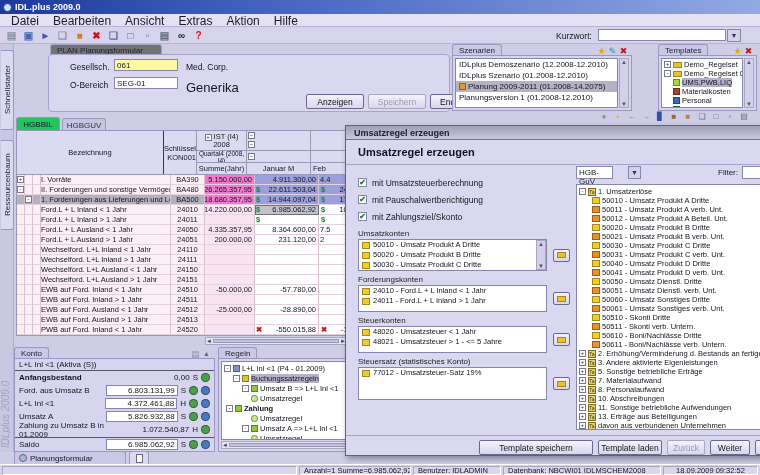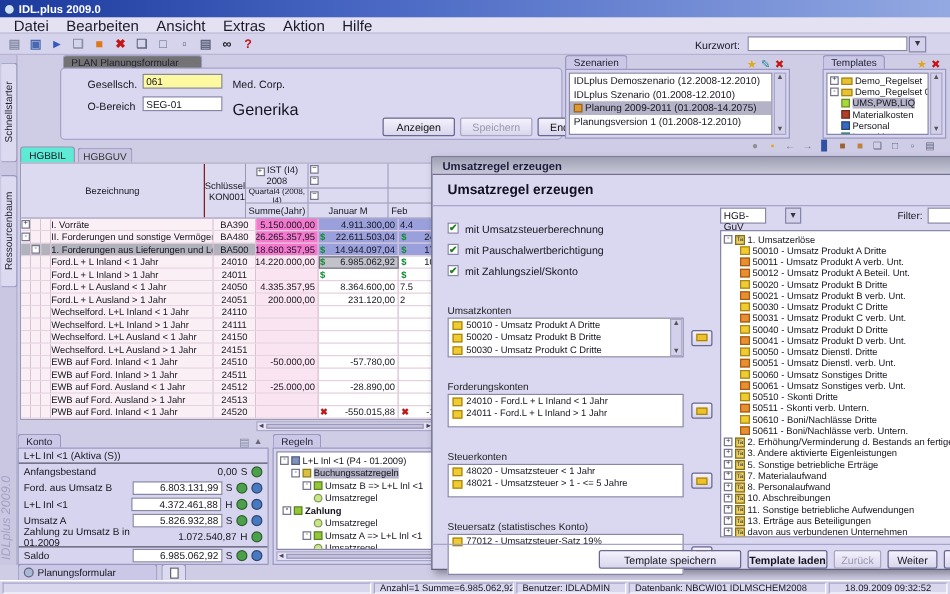--- a/index.html
+++ b/index.html
@@ -54,21 +54,21 @@
 .krow{height:13px;display:flex;align-items:center;font-size:8px;padding:0 4px;gap:3px}
 .kval{width:72px;text-align:right;flex:none}
 .kbox{border:1px solid #8886a8;background:#fff;height:11px;line-height:10px;padding-right:2px}
 .circ{width:9px;height:9px;border-radius:50%;flex:none;border:1px solid rgba(0,0,0,.4)}
 
 #dialog{left:345px;top:125px;width:432px;height:331px;background:#dad8f0;border:1px solid #60607e;box-shadow:2px 3px 6px rgba(0,0,0,.35)}
 #dlg-title{height:14px;background:linear-gradient(#a2a2b6,#caca dc,#cacade);background:linear-gradient(#a0a0b4,#c8c8da);color:#1c1c3c;font-weight:bold;font-size:9px;display:flex;align-items:center;padding-left:8px;border-bottom:1px solid #70708c}
 #dlg-head{height:25px;display:flex;align-items:center;font-size:11px;font-weight:bold;padding-left:12px;border-bottom:1px solid #a6a4cc;color:#101020}
 .cbrow{display:flex;align-items:center;gap:5px;height:17px;font-size:8.5px}
 .cb{width:9px;height:9px;background:#fff;border:1px solid #8886a8;font-size:8px;line-height:8px;text-align:center;color:#1d7d1d;font-weight:bold}
-.seclbl{font-size:8px;margin:19px 0 1px 0;color:#222}
+.seclbl{font-size:8px;margin:4px 0 1px 0;color:#222}
 .secwrap{display:flex;align-items:center;gap:6px}
 .listbox{width:215px;background:#fff;border:1px solid #8886a8;overflow:hidden;position:relative}
 .li{height:10px;line-height:10px;font-size:7.5px;white-space:nowrap;display:flex;align-items:center;gap:3px;padding-left:3px}
 .acc-t{width:8px;height:7px;background:#f0cc30;border:1px solid #a8871a;flex:none}
 .acc-c{width:8px;height:7px;background:#e89030;border:1px solid #a85a14;flex:none}
 .asgn{width:17px;height:13px;background:linear-gradient(#f4f2fc,#d8d6ec);border:1px solid #6a6890;border-radius:2px;display:flex;align-items:center;justify-content:center;flex:none}
 .asgn b{width:9px;height:6px;background:#f0c028;border:1px solid #a8871a;display:block}
 #dlg-tree{position:absolute;left:230px;top:58px;width:197px;height:246px;background:#fff;border:1px solid #8886a8;overflow:hidden;padding:2px 0 0 2px}
 .dt{height:9px;line-height:9px;font-size:7.5px;white-space:nowrap;display:flex;align-items:center;gap:2px}
 .cat-ic{width:8px;height:8px;background:#e8d060;border:1px solid #909; border:1px solid #8a6a10;flex:none;font-size:5px;color:#335;text-align:center;line-height:7px}
@@ -214,21 +214,21 @@
     <span class="ti2" style="color: rgb(112, 112, 138);">→</span>
     <span class="ti2" style="color: rgb(48, 80, 160);">▊</span>
     <span class="ti2" style="color: rgb(160, 96, 48);">■</span>
     <span class="ti2" style="color: rgb(192, 128, 64);">■</span>
     <span class="ti2" style="color: rgb(96, 104, 128);">❏</span>
     <span class="ti2" style="color: rgb(96, 104, 128);">□</span>
     <span class="ti2" style="color: rgb(96, 104, 128);">▫</span>
     <span class="ti2" style="color: rgb(96, 104, 128);">▤</span>
   </div>
 
-<div class="abs" style="left:16px;top:117px;width:44px;height:14px;background:#5eead4;border:1px solid #9a98b8;border-bottom:none;border-radius:3px 3px 0 0;font-size:8px;text-align:center;padding-top:2px"><span>HGBBIL</span></div>
+<div class="abs" style="left:16px;top:117px;width:44px;height:14px;background:#22c55e;border:1px solid #9a98b8;border-bottom:none;border-radius:3px 3px 0 0;font-size:8px;text-align:center;padding-top:2px"><span>HGBBIL</span></div>
 <div class="abs" style="left:62px;top:118px;width:44px;height:13px;background:#c6c4e0;border:1px solid #9a98b8;border-bottom:none;border-radius:3px 3px 0 0;font-size:8px;text-align:center;padding-top:2px;color:#333"><span>HGBGUV</span></div>
 
 <div class="abs" id="grid">
   <div class="hrow">
     <div class="hc" style="width:214px;height:44px;flex-direction:column">
       <div style="display:flex;width:100%;height:100%">
         <div style="width:180px;display:flex;align-items:center;justify-content:center">Bezeichnung</div>
         <div style="width:34px;border-left:1px solid #7f1d1d;display:flex;flex-direction:column;align-items:flex-end;justify-content:center">
           <span>Schlüssel</span>
           <span>KON001</span>
@@ -614,21 +614,21 @@
 
 <div class="ptab" style="left:14px;top:347px"><span>Konto</span></div>
 <div class="pbox" style="left:14px;top:358px;width:201px;height:94px">
   <div style="position:absolute;right:2px;top:-11px;display:flex">
     <span class="hic" style="color:#8890a8">▤</span>
     <span class="hic" style="color:#667;font-size:7px">▲</span>
   </div>
   <div style="height:12px;line-height:12px;padding-left:4px;border-bottom:1px solid #55556a;font-size:8px">L+L Inl &lt;1 (Aktiva (S))</div>
   <div id="konto-rows">
       <div class="krow">
-        <span style="flex: 1 1 0%;">Anfangsbestand</span>
+        <span style="flex: 1 1 0%; font-weight: bold;">Anfangsbestand</span>
         <span class="kval">0,00</span>
         <span>S</span>
         <span class="circ" style="background: rgb(76, 160, 76);"></span>
       </div>
       <div class="krow">
         <span style="flex: 1 1 0%;">Ford. aus Umsatz B</span>
         <span class="kval kbox">6.803.131,99</span>
         <span>S</span>
         <span class="circ" style="background: rgb(76, 160, 76);"></span>
         <span class="circ" style="background: rgb(72, 120, 192);"></span>
@@ -919,21 +919,21 @@
       </div>
       <div class="dt">
         <span class="expb">+</span>
         <span class="cat-ic">Ta</span>
         <span>davon aus verbundenen Unternehmen</span>
       </div>
     </div>
   <div style="position:absolute;left:0;right:0;top:309px;border-top:1px solid #a6a4cc"></div>
   <div id="dlg-buttons">
       <span class="dbtn" style="left: 133px; width: 114px; top: 314px;">Template speichern</span>
-      <span class="dbtn" style="left: 252px; width: 64px; top: 314px; font-weight: bold;">Template laden</span>
+      <span class="dbtn" style="left: 252px; width: 64px; top: 314px;">Template laden</span>
       <span class="dbtn dis" style="left: 321px; width: 38px; top: 314px;">Zurück</span>
       <span class="dbtn" style="left: 364px; width: 40px; top: 314px;">Weiter</span>
       <span class="dbtn" style="left: 409px; width: 52px; top: 314px;">Abbrechen</span>
     </div>
 </div>
 
 <div class="abs" id="btab">
   <span style="width:8px;height:8px;border-radius:50%;background:#a8b8d8;border:1px solid #667;flex:none"></span>
   <span>Planungsformular</span>
 </div>

